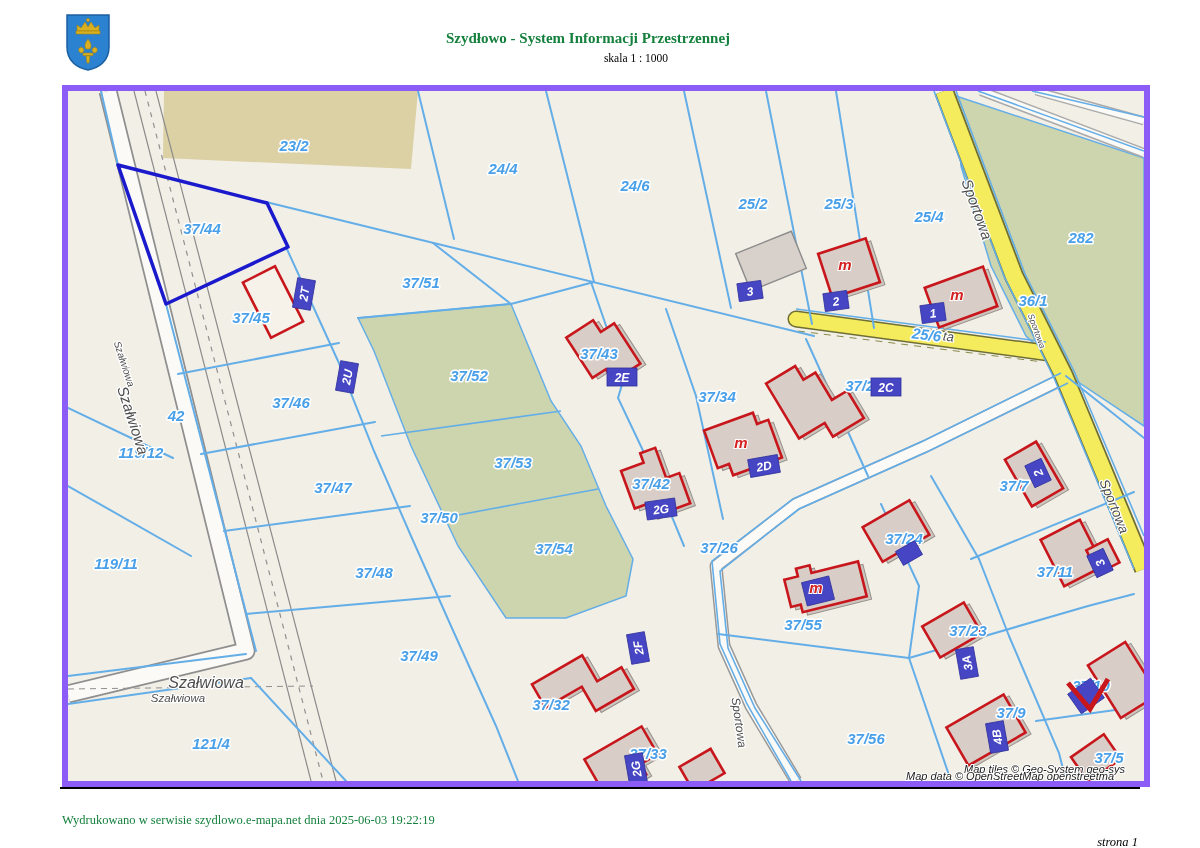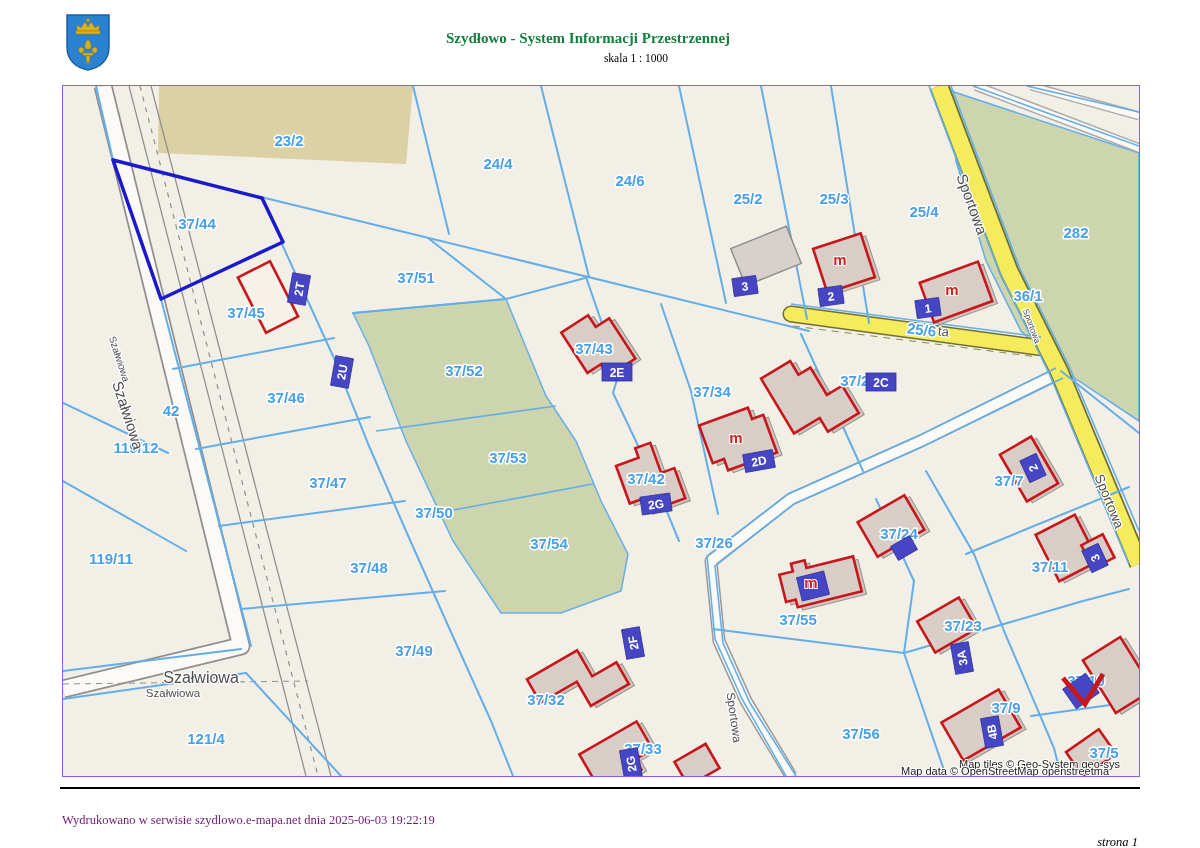--- a/index.html
+++ b/index.html
@@ -4,21 +4,21 @@
 <style>
   html,body{margin:0;padding:0;background:#ffffff;}
   #page{position:relative;width:1200px;height:848px;background:#fff;overflow:hidden;
         font-family:"Liberation Serif",serif;}
   #hdr-title{position:absolute;left:0;top:30px;width:1110px;text-align:center;
              font-size:15px;font-weight:bold;color:#15803d;margin-left:33px;}
   #hdr-scale{position:absolute;left:0;top:52px;width:1200px;text-align:center;
              font-size:11.5px;color:#000;padding-left:36px;}
   #crest{position:absolute;left:65px;top:13px;width:46px;height:58px;}
   #mapbox{position:absolute;left:62px;top:85px;width:1076px;height:690px;
-          border:1px solid #8b5cf6;background:#c4b5fd;overflow:hidden;}
+          border:6px solid #8b5cf6;background:#c4b5fd;overflow:hidden;font-style:italic;}
   #mapsvg{position:absolute;left:0;top:0;}
   .plabel{font-family:"Liberation Sans",sans-serif;font-weight:bold;font-size:15px;
           fill:#49a0e9;stroke:#ffffff;stroke-width:3px;paint-order:stroke;
           stroke-linejoin:round;text-anchor:middle;}
   .stext{font-family:"Liberation Sans",sans-serif;fill:#4d4d4d;stroke:#ffffff;
          stroke-width:2.5px;paint-order:stroke;stroke-linejoin:round;text-anchor:middle;}
   .mtext{font-family:"Liberation Sans",sans-serif;font-weight:bold;font-size:15px;
          fill:#d42020;stroke:#fff;stroke-width:2px;paint-order:stroke;text-anchor:middle;}
   .abox{fill:#4646c4;stroke:#30309c;stroke-width:0.8;}
   .abtxt{font-family:"Liberation Sans",sans-serif;font-weight:bold;font-size:12px;
@@ -26,21 +26,21 @@
   .bln{stroke:#64aee8;stroke-width:2;fill:none;stroke-linecap:round;}
   .blnthin{stroke:#64aee8;stroke-width:1.6;fill:none;}
   .sel{stroke:#1a1acc;stroke-width:3.5;fill:none;stroke-linejoin:round;}
   .bsh{fill:#cdc6bf;stroke:#97908a;stroke-width:1;}
   .bmain{fill:#d8cec7;stroke:#c8171c;stroke-width:2.6;stroke-linejoin:miter;}
   .bgray{fill:#d8d0ca;stroke:#8c8c8c;stroke-width:1.4;}
   .attr{font-family:"Liberation Sans",sans-serif;font-size:11px;fill:#222;
         stroke:#fff;stroke-width:2px;paint-order:stroke;}
   #ftr-line{position:absolute;left:60px;top:787px;width:1080px;height:2px;background:#000;}
   #ftr-t1{position:absolute;left:62px;top:795px;font-size:12.5px;color:#000;}
-  #ftr-t2{position:absolute;left:62px;top:813px;font-size:12.5px;color:#701a75;}
+  #ftr-t2{position:absolute;left:62px;top:813px;font-size:12.5px;color:#15803d;}
   #ftr-pg{position:absolute;right:62px;top:795px;font-size:12.5px;font-style:italic;color:#000;margin-top:40px;}
 </style>
 </head>
 <body>
 
 <div id="page">
 
   <svg id="crest" viewBox="0 0 46 58">
     <path d="M2,2 L44,2 L44,34 C44,48 34,55 23,57 C12,55 2,48 2,34 Z" fill="#2b82d0" stroke="#1c5fa0" stroke-width="1.5"></path>
     <g fill="#d8b022" stroke="#a5820f" stroke-width="0.6">

